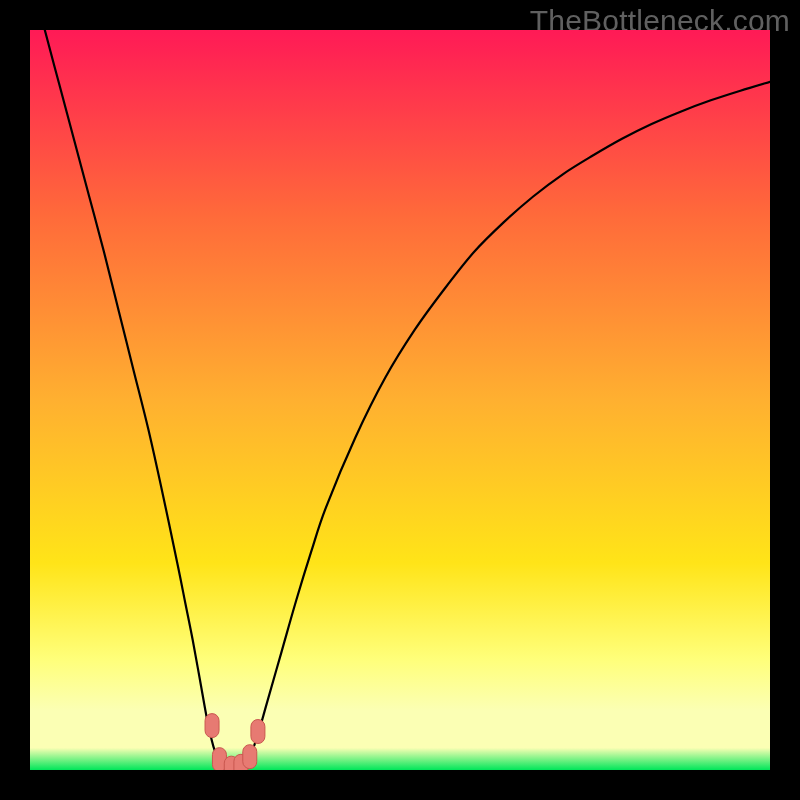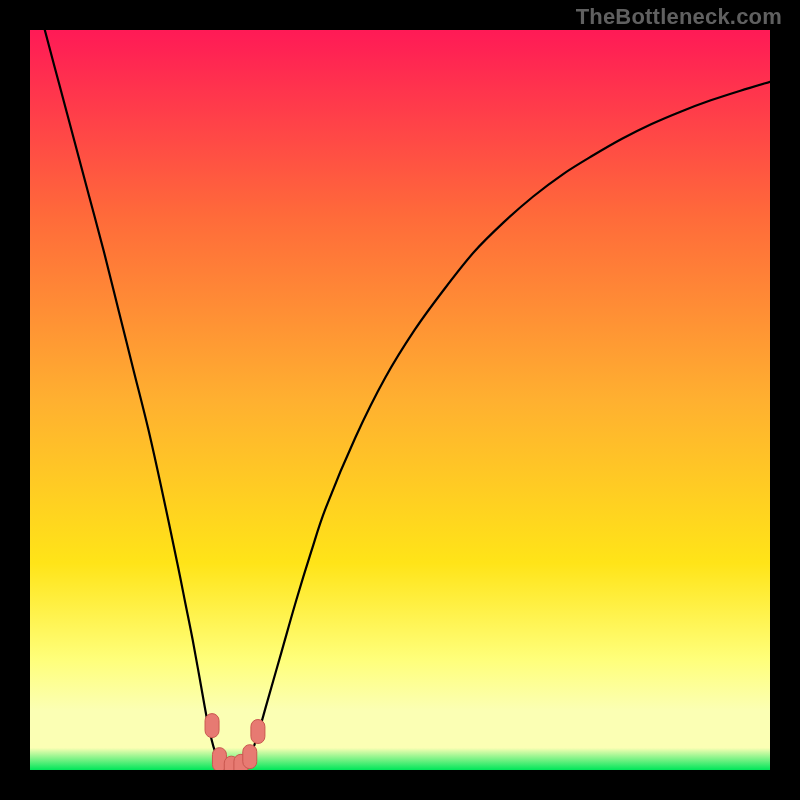--- a/index.html
+++ b/index.html
@@ -22,24 +22,24 @@
   .plot {
     position: absolute;
     left: 30px;
     top: 30px;
     width: 740px;
     height: 740px;
   }
   .attribution {
     position: absolute;
     top: 4px;
-    right: 18px;
+    right: 10px;
     color: #606060;
-    font-size: 22px;
-    font-weight: 700;
+    font-size: 30px;
+    font-weight: 400;
     font-family: Arial, Helvetica, sans-serif;
     letter-spacing: 0.2px;
   }
   svg { display: block; }
 </style>
 </head>
 <body>
 
 <div class="frame">
   <div class="attribution">TheBottleneck.com</div>

